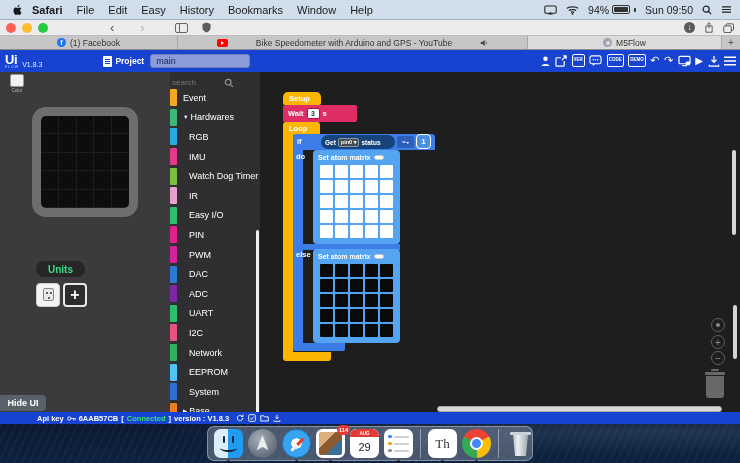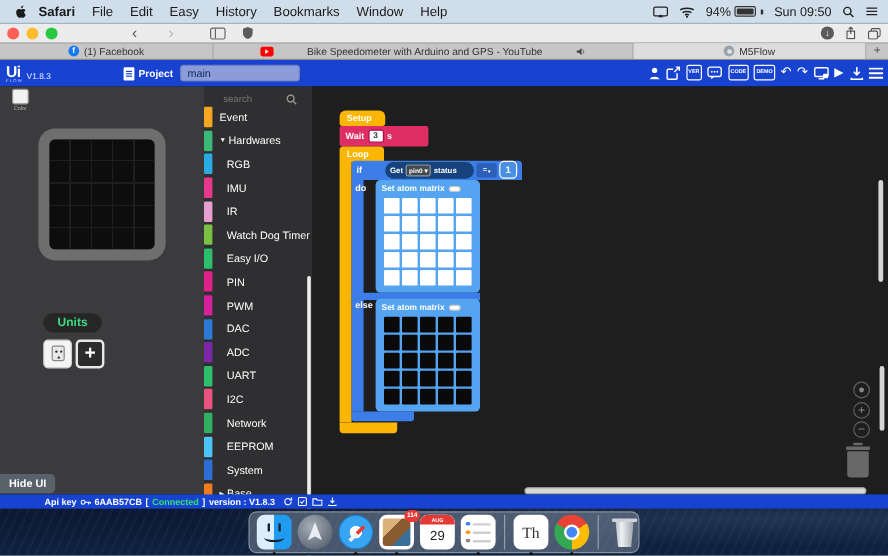--- a/index.html
+++ b/index.html
@@ -103,21 +103,21 @@
     border-radius:2px; }
   .unit-ic .chip::after { content:""; position:absolute; left:2px; top:3px; width:2px; height:2px; border-radius:50%;
     background:#333; box-shadow:4px 0 0 #333, 2px 5px 0 #333; }
   .add-unit { position:absolute; left:63px; top:211px; width:24px; height:24px; background:#2c2c2c;
     border:2px solid #e8e8e8; border-radius:4px; color:#fff; font-size:16px; font-weight:bold; line-height:19px;
     text-align:center; cursor:pointer; }
   .hide-ui { position:absolute; left:0; top:323px; width:46px; height:16px; background:#59616a; border-radius:0 4px 4px 0;
     color:#fff; font-size:9px; font-weight:bold; display:flex; align-items:center; justify-content:center; cursor:pointer;}
 
   
-  .pal-search { position:absolute; left:16px; top:4px; width:70px; height:13px; display:flex; align-items:center;
+  .pal-search { position:absolute; left:2px; top:4px; width:70px; height:13px; display:flex; align-items:center;
     color:#9a9a9a; font-size:8px; }
   .pal-search input { background:transparent; border:none; color:#bbb; font-size:8px; width:52px;
     font-family:"Liberation Sans",sans-serif; outline:none;}
   .pal-list { position:absolute; top:16px; left:0; width:90px; }
   .pal-row { height:19.6px; display:flex; align-items:center; cursor:pointer; }
   .pal-bar { width:7px; height:17px; border-radius:1px; margin-right:6px; flex:none; }
   .pal-arrow { color:#fff; font-size:5.5px; margin-right:2px; }
   .pal-label { color:#fff; font-size:9px; white-space:nowrap; }
   .pal-row.sub .pal-label { margin-left:6px; }
   .pal-scroll { position:absolute; left:86px; top:158px; width:3px; height:250px; background:#f0f0f0; border-radius:2px;}
@@ -472,26 +472,26 @@
         </div>
         <div class="pal-row sub">
           <span class="pal-bar" style="background: rgb(41, 171, 226);"></span>
           <span class="pal-label">RGB</span>
         </div>
         <div class="pal-row sub">
           <span class="pal-bar" style="background: rgb(230, 57, 139);"></span>
           <span class="pal-label">IMU</span>
         </div>
         <div class="pal-row sub">
+          <span class="pal-bar" style="background: rgb(122, 193, 67);"></span>
+          <span class="pal-label">Watch Dog Timer</span>
+        </div>
+        <div class="pal-row sub">
           <span class="pal-bar" style="background: rgb(231, 159, 208);"></span>
           <span class="pal-label">IR</span>
-        </div>
-        <div class="pal-row sub">
-          <span class="pal-bar" style="background: rgb(122, 193, 67);"></span>
-          <span class="pal-label">Watch Dog Timer</span>
         </div>
         <div class="pal-row sub">
           <span class="pal-bar" style="background: rgb(46, 189, 107);"></span>
           <span class="pal-label">Easy I/O</span>
         </div>
         <div class="pal-row sub">
           <span class="pal-bar" style="background: rgb(224, 33, 138);"></span>
           <span class="pal-label">PIN</span>
         </div>
         <div class="pal-row sub">

